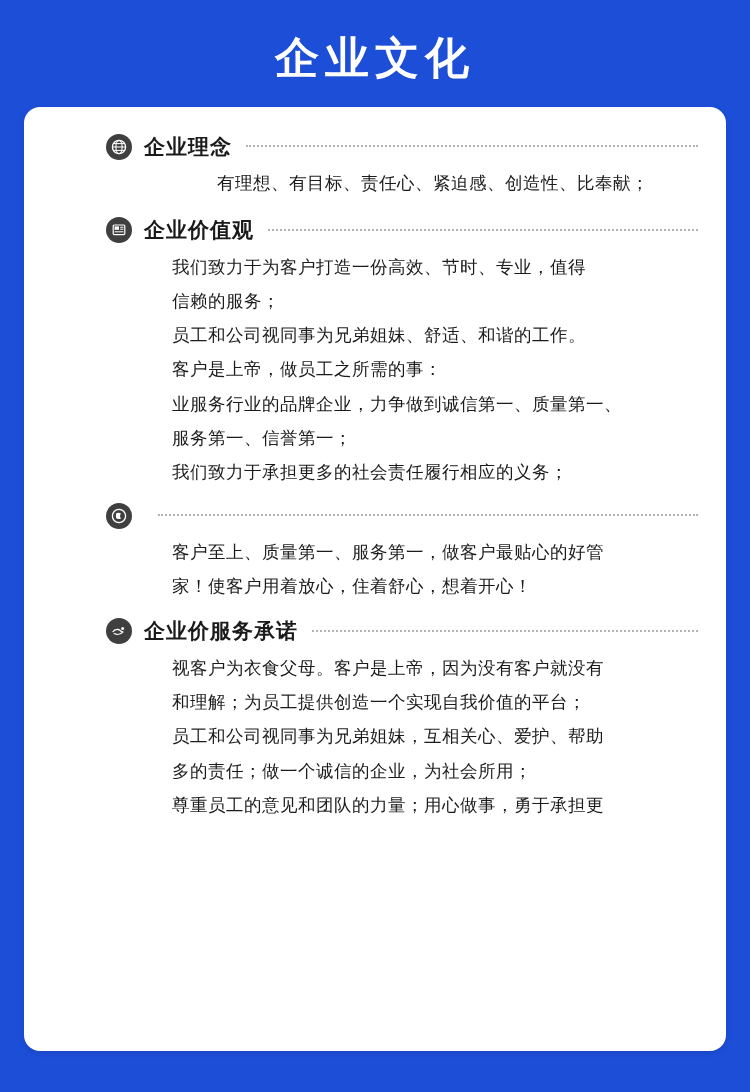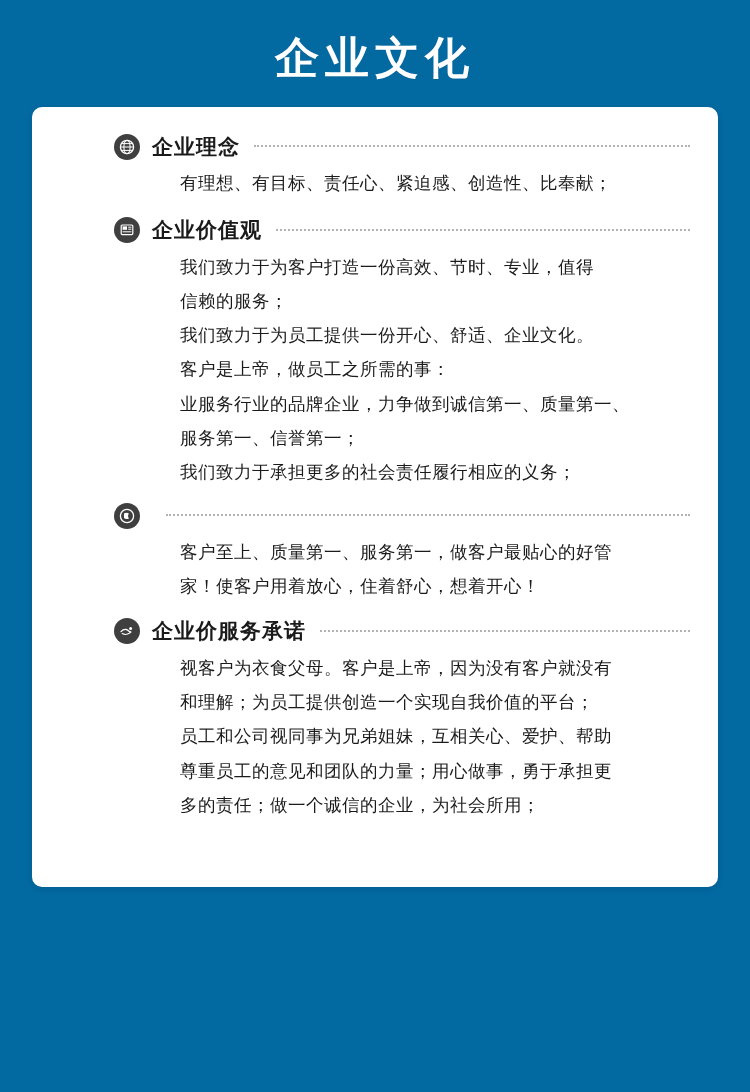--- a/index.html
+++ b/index.html
@@ -11,42 +11,42 @@
     height: 1092px;
     background: #7fc41b;
     font-family: "Liberation Sans", "DejaVu Sans", sans-serif;
     overflow: hidden;
   }
   .page {
     position: relative;
     width: 750px;
     height: 1092px;
     box-sizing: border-box;
-    background: #0369a1;
+    background: #1d4ed8;
   }
   .page-title {
     text-align: center;
     color: #ffffff;
     font-size: 44px;
     font-weight: bold;
     letter-spacing: 6px;
     padding-top: 32px;
     padding-bottom: 22px;
     line-height: 1.2;
     text-shadow: 0 1px 0 rgba(0,0,0,0.05);
   }
   .card {
     position: relative;
-    margin: 0 32px;
+    margin: 0 24px;
     background: #ffffff;
-    border-radius: 10px;
+    border-radius: 16px;
     box-shadow: 0 2px 6px rgba(0,0,0,0.10);
     padding: 26px 24px 30px 24px;
     box-sizing: border-box;
-    height: 780px;
+    height: 944px;
     overflow: hidden;
   }
   .section {
     margin-bottom: 10px;
   }
   .section-head {
     display: flex;
     align-items: center;
     margin-bottom: 6px;
   }
@@ -85,21 +85,21 @@
     margin-left: 124px;
     margin-right: 8px;
     font-size: 17.5px;
     color: #1b1b1b;
     line-height: 1.95;
     letter-spacing: .5px;
   }
   .section-body p {
     margin: 0;
   }
-  .s1 .section-body { line-height: 1.9; }
+  .s1 .section-body { line-height: 1.9; text-align: center; }
   .s2 { margin-top: 16px; }
   .s3 { margin-top: 14px; }
   .s4 { margin-top: 14px; }
 </style>
 </head>
 <body>
 
 <div class="page">
 
   <div class="page-title">企业文化</div>
@@ -135,21 +135,21 @@
             <line x1="9.2" y1="7.2" x2="12.4" y2="7.2" stroke="#ffffff" stroke-width="1"></line>
             <line x1="3.6" y1="9.8" x2="12.4" y2="9.8" stroke="#ffffff" stroke-width="1"></line>
           </svg>
         </span>
         <span class="section-title">企业价值观</span>
         <span class="dots"></span>
       </div>
       <div class="section-body">
         <p>我们致力于为客户打造一份高效、节时、专业，值得</p>
         <p>信赖的服务；</p>
-        <p>我们致力于为员工提供一份开心、舒适、企业文化。</p>
+        <p>员工和公司视同事为兄弟姐妹、舒适、和谐的工作。</p>
         <p>客户是上帝，做员工之所需的事：</p>
         <p>业服务行业的品牌企业，力争做到诚信第一、质量第一、</p>
         <p>服务第一、信誉第一；</p>
         <p>我们致力于承担更多的社会责任履行相应的义务；</p>
       </div>
     </div>
 
     <div class="section s3">
       <div class="section-head">
         <span class="badge">
@@ -175,19 +175,19 @@
             <circle cx="11.6" cy="5.4" r="1.5" fill="#ffffff"></circle>
           </svg>
         </span>
         <span class="section-title">企业价服务承诺</span>
         <span class="dots"></span>
       </div>
       <div class="section-body">
         <p>视客户为衣食父母。客户是上帝，因为没有客户就没有</p>
         <p>和理解；为员工提供创造一个实现自我价值的平台；</p>
         <p>员工和公司视同事为兄弟姐妹，互相关心、爱护、帮助</p>
+        <p>多的责任；做一个诚信的企业，为社会所用；</p>
         <p>尊重员工的意见和团队的力量；用心做事，勇于承担更</p>
-        <p>多的责任；做一个诚信的企业，为社会所用；</p>
       </div>
     </div>
 
   </div>
 </div>
 
 </body></html>

